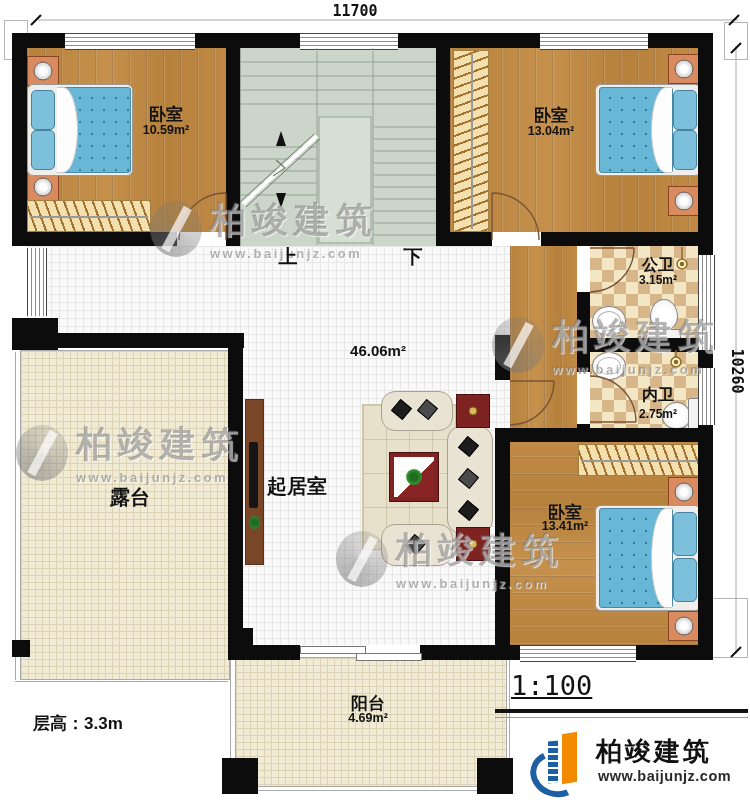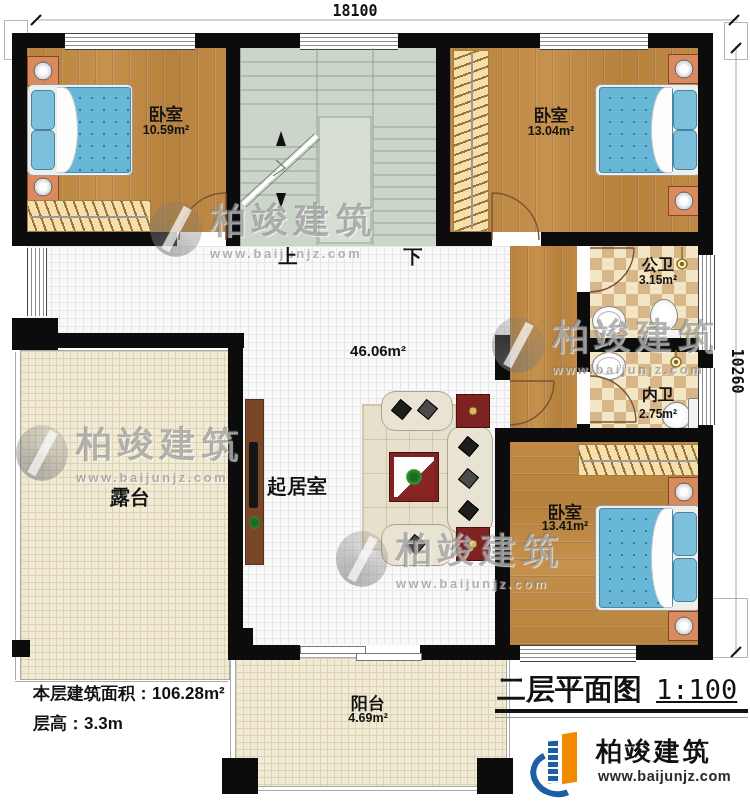--- a/index.html
+++ b/index.html
@@ -342,32 +342,28 @@
   <div class="lbl" style="left:525px;top:504px;width:80px;font-size:17px;">卧室</div>
   <div class="lbl" style="left:525px;top:520px;width:80px;font-size:12.5px;">13.41m²</div>
   <div class="lbl" style="left:253px;top:476px;width:88px;font-size:20px;">起居室</div>
   <div class="lbl" style="left:338px;top:343px;width:80px;font-size:15px;">46.06m²</div>
   <div class="lbl" style="left:98px;top:487px;width:64px;font-size:20px;">露台</div>
   <div class="lbl" style="left:328px;top:695px;width:80px;font-size:17px;">阳台</div>
   <div class="lbl" style="left:328px;top:712px;width:80px;font-size:12.5px;">4.69m²</div>
   <div class="lbl" style="left:277px;top:247px;width:22px;font-size:19px;">上</div>
   <div class="lbl" style="left:402px;top:247px;width:22px;font-size:19px;">下</div>
 
-  <div class="dim" style="left:325px;top:2px;width:60px;">18100</div>
+  <div class="dim" style="left:325px;top:2px;width:60px;">11700</div>
   <div class="dim" style="left:712px;top:362px;width:50px;transform:rotate(90deg);">10260</div>
 
-  <div class="info" style="left:33px;top:682px;">
-    <span>本层建筑面积：</span><span>106.28m²</span>
-  </div>
   <div class="info" style="left:33px;top:712px;">
     <span>层高：</span><span>3.3m</span>
   </div>
 
   <div class="titlerow" style="left:497px;top:670px;width:251px;">
-    <span style="font-size:29px;font-weight:600;">二层平面图</span>
     <span style="font-size:27px;font-weight:500;margin-left:14px;font-family:'DejaVu Sans Mono','Liberation Mono',monospace;text-decoration:underline;">1:100</span>
   </div>
   <div class="rule" style="left:495px;top:709px;width:253px;height:4px;background:#111;"></div>
   <div class="rule" style="left:495px;top:717px;width:253px;height:1px;background:#999;"></div>
   <div class="logo-mark" style="left:532px;top:731px;width:56px;height:58px;">
     <div class="swoosh"></div>
       <div class="tower-b"></div>
       <div class="tower-o"></div>
   </div>
   <div class="brandtxt" style="left:596px;top:734px;">柏竣建筑</div>

